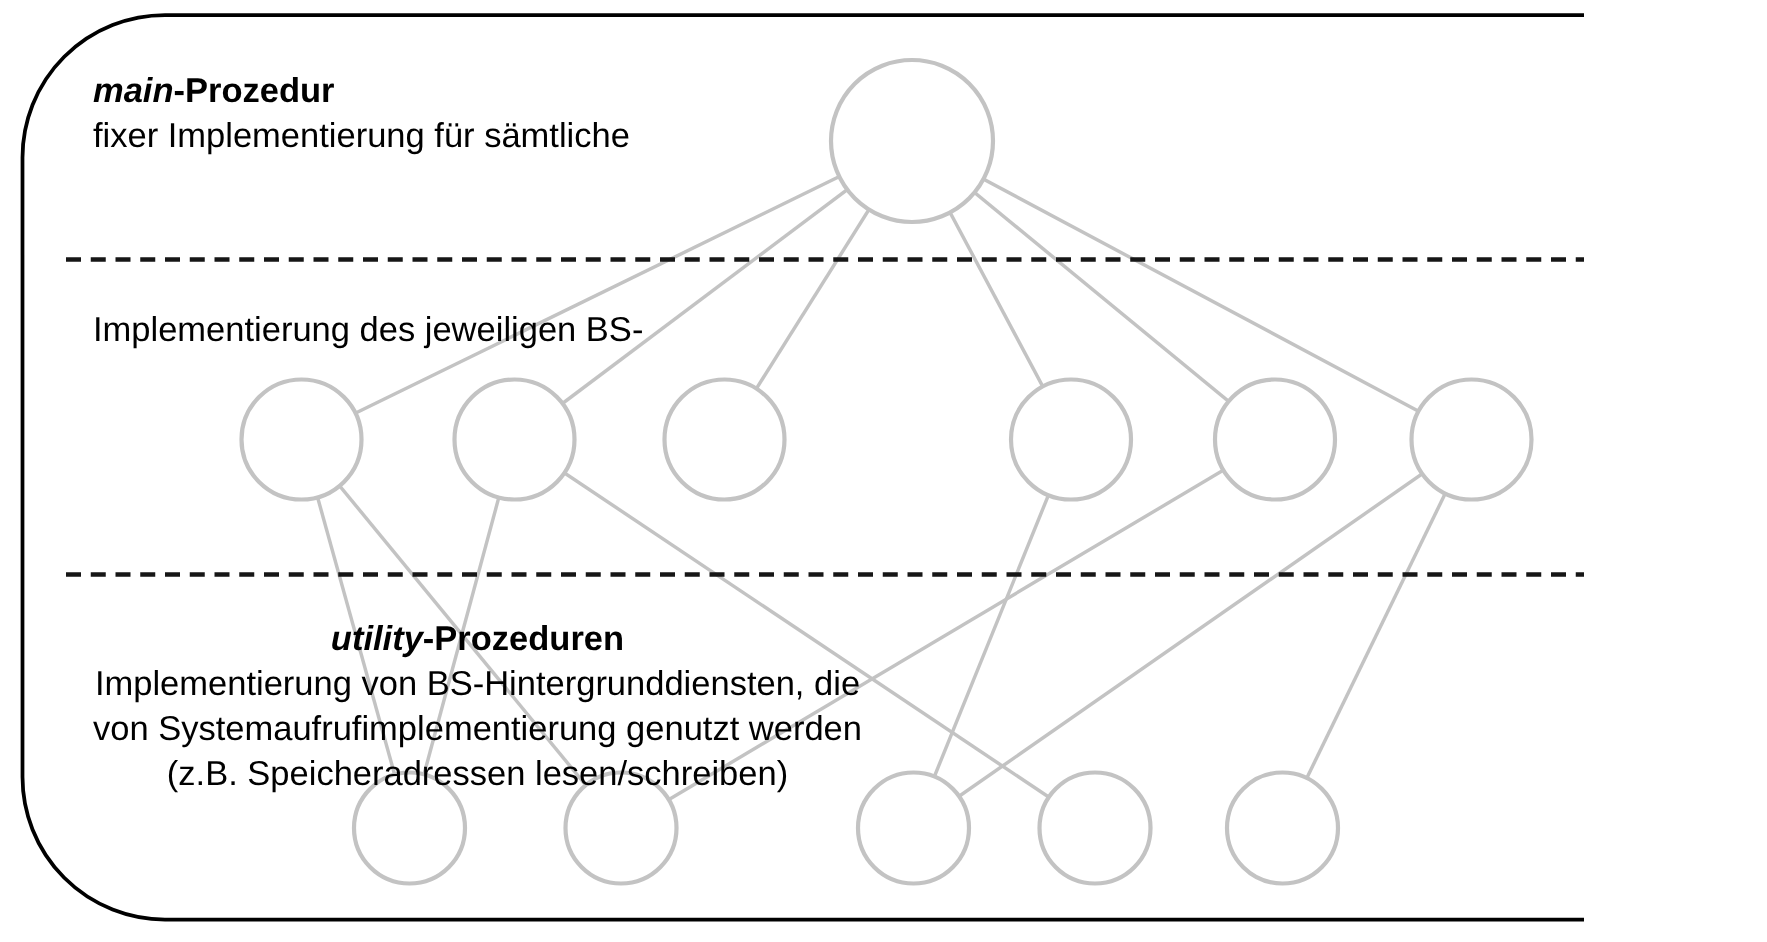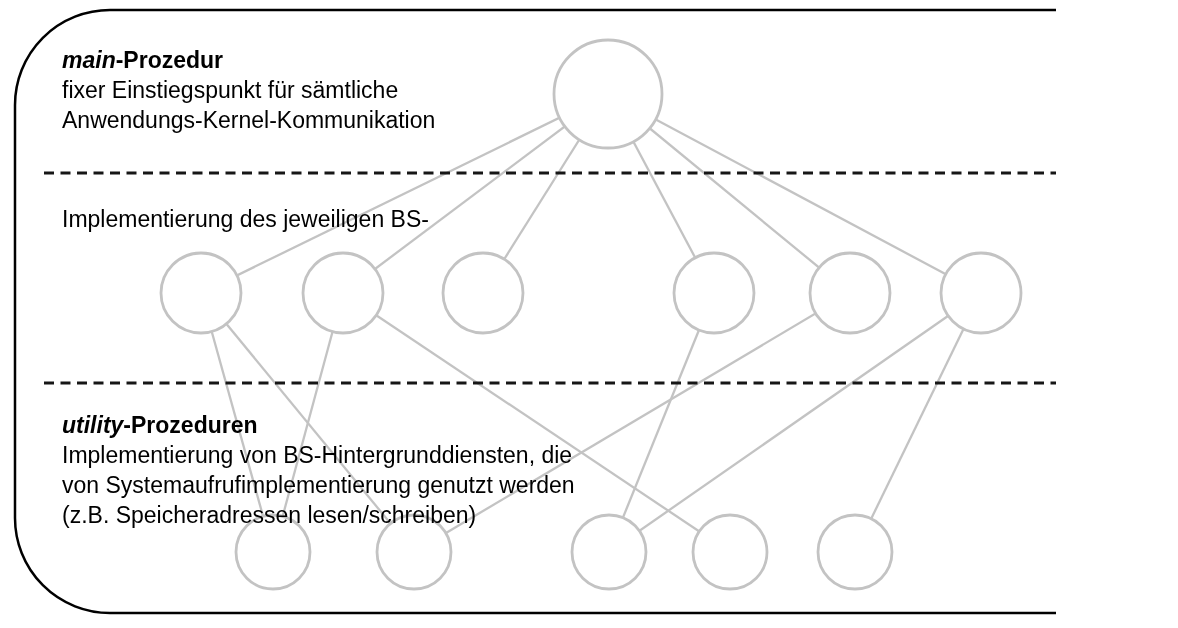--- a/index.html
+++ b/index.html
@@ -4,21 +4,21 @@
 <style>
   html,body{margin:0;padding:0;background:#ffffff;}
   .stage{position:relative;width:1056px;height:628px;background:#ffffff;overflow:hidden;
          font-family:"Liberation Sans","DejaVu Sans",sans-serif;}
   .stage svg{position:absolute;left:0;top:0;}
   .label{position:absolute;color:#000;font-size:23px;line-height:30px;white-space:nowrap;}
   .label .title{font-weight:bold;}
   .label .title .iw{font-style:italic;}
   .label-main{left:62px;top:45px;}
   .label-handler{left:62px;top:204px;}
-  .label-utility{left:62px;top:410px;}
+  .label-utility{left:62px;top:410px;text-align:center;}
 </style>
 </head>
 <body>
 
 <div class="stage">
 
   <svg id="diagram-svg" width="1178" height="628" viewBox="0 0 1178 628">
       <line x1="608" y1="94" x2="201" y2="293" stroke="#c3c3c3" stroke-width="2.3"></line>
       <line x1="608" y1="94" x2="343" y2="293" stroke="#c3c3c3" stroke-width="2.3"></line>
       <line x1="608" y1="94" x2="483" y2="293" stroke="#c3c3c3" stroke-width="2.3"></line>
@@ -45,22 +45,21 @@
       <circle cx="609" cy="552" r="37" fill="#ffffff" stroke="#c3c3c3" stroke-width="2.8"></circle>
       <circle cx="730" cy="552" r="37" fill="#ffffff" stroke="#c3c3c3" stroke-width="2.8"></circle>
       <circle cx="855" cy="552" r="37" fill="#ffffff" stroke="#c3c3c3" stroke-width="2.8"></circle>
       <line x1="44" y1="173" x2="1112" y2="173" stroke="#161616" stroke-width="3" stroke-dasharray="10 6.5"></line>
       <line x1="44" y1="383" x2="1112" y2="383" stroke="#161616" stroke-width="3" stroke-dasharray="10 6.5"></line>
       <rect x="15" y="10" width="1149" height="603" rx="95" ry="95" fill="none" stroke="#000000" stroke-width="2.5"></rect>
     </svg>
 
   <div class="label label-main">
     <div class="title"><span class="iw">main</span><span>-Prozedur</span></div>
-    <div>fixer Einstiegspunkt für sämtliche</div>
-    <div>Anwendungs-Kernel-Kommunikation</div>
+    <div>fixer Implementierung für sämtliche</div>
   </div>
 
   <div class="label label-handler">
     <div>Implementierung des jeweiligen BS-</div>
   </div>
 
   <div class="label label-utility">
     <div class="title"><span class="iw">utility</span><span>-Prozeduren</span></div>
     <div>Implementierung von BS-Hintergrunddiensten, die</div>
     <div>von Systemaufrufimplementierung genutzt werden</div>

